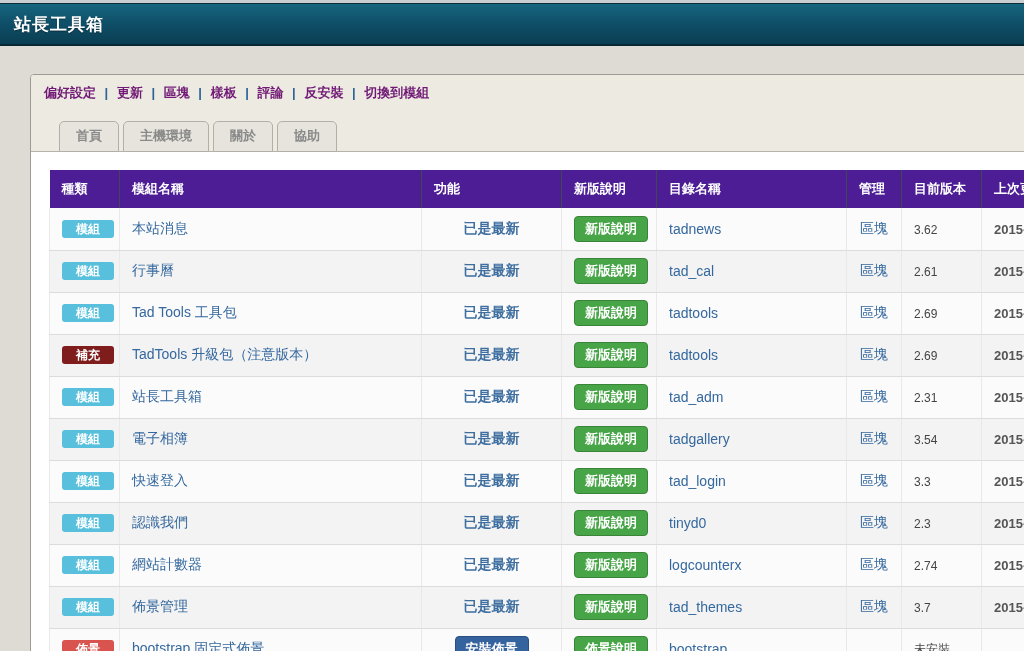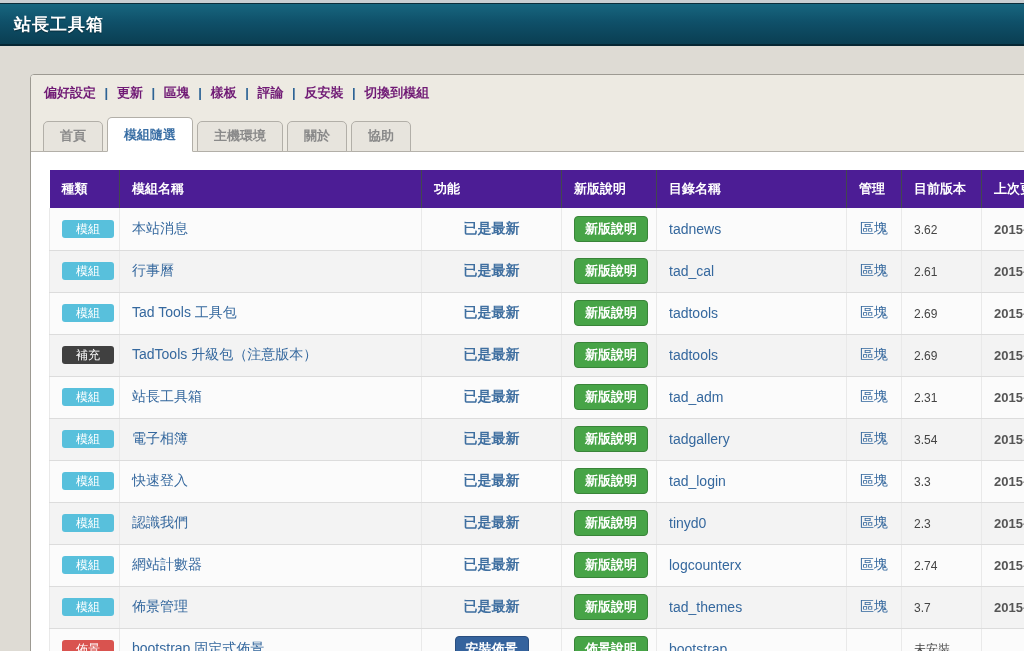--- a/index.html
+++ b/index.html
@@ -35,21 +35,21 @@
     background:#edeae2;
     border-bottom:1px solid #b5b2ab;
     height:77px;
     position:relative;
   }
   .nav-links { padding:9px 0 0 13px; font-size:13px; font-weight:bold; }
   .nav-links a { color:#701a75; text-decoration:none; }
   .nav-sep { color:#2d6395; margin:0 5px; }
   
   .tabs {
-    position:absolute; left:12px; bottom:-1px;
+    position:absolute; left:28px; bottom:-1px;
     display:flex; align-items:flex-end;
   }
   .tab {
     background:#e7e4dd;
     border:1px solid #b2afa8;
     border-radius:5px 5px 0 0;
     color:#8a8a8a;
     font-size:13px; font-weight:bold;
     padding:5px 16px 6px 16px;
     margin-right:4px;
@@ -87,21 +87,21 @@
     white-space:nowrap;
     overflow:hidden;
   }
   tbody td:first-child { border-left:1px solid #e9e9e9; }
   tbody tr:nth-child(odd)  { background:#fbfbfb; }
   tbody tr:nth-child(even) { background:#f3f3f3; }
   .cell-center { text-align:center; }
   .badge {
     display:inline-block;
     color:#fff;
-    font-size:12px; font-weight:normal;
+    font-size:12px; font-weight:bold;
     padding:3px 14px;
     border-radius:3px;
     line-height:1;
   }
   a.blue-link { color:#35689e; font-weight:normal; text-decoration:none; }
   .status-text { color:#3f6fa0; font-weight:bold; }
   .btn {
     display:inline-block;
     color:#fff;
     font-size:13px; font-weight:bold;
@@ -123,21 +123,20 @@
 
 <div class="topbar">
   <span class="title">站長工具箱</span>
 </div>
 
 <div class="panel">
   <div class="panel-head">
     <div class="nav-links" id="nav-links"><a href="#">偏好設定</a><span class="nav-sep"> | </span><a href="#">更新</a><span class="nav-sep"> | </span><a href="#">區塊</a><span class="nav-sep"> | </span><a href="#">樣板</a><span class="nav-sep"> | </span><a href="#">評論</a><span class="nav-sep"> | </span><a href="#">反安裝</a><span class="nav-sep"> | </span><a href="#">切換到模組</a></div>
     <div class="tabs" id="tabs">
         <div class="tab">首頁</div>
-        <div class="tab active">模組隨選</div>
         <div class="tab">主機環境</div>
         <div class="tab">關於</div>
         <div class="tab">協助</div>
       </div>
   </div>
   <div class="panel-body">
     <table>
       <colgroup id="cols">
           <col style="width: 70px;">
           <col style="width: 302px;">
@@ -185,21 +184,21 @@
             <td class="cell-center"><span class="badge" style="background: rgb(88, 192, 220);">模組</span></td>
             <td><a class="blue-link" href="#">Tad Tools 工具包</a></td>
             <td class="cell-center"><span class="status-text">已是最新</span></td>
             <td class="cell-center"><a class="btn btn-green" href="#">新版說明</a></td>
             <td><a class="blue-link" href="#">tadtools</a></td>
             <td class="cell-center"><a class="blue-link" href="#">區塊</a></td>
             <td><span class="version-text">2.69</span></td>
             <td><span class="updated-text">2015-</span></td>
           </tr>
           <tr>
-            <td class="cell-center"><span class="badge" style="background: #404040;">補充</span></td>
+            <td class="cell-center"><span class="badge" style="background: #7f1d1d;">補充</span></td>
             <td><a class="blue-link" href="#">TadTools 升級包（注意版本）</a></td>
             <td class="cell-center"><span class="status-text">已是最新</span></td>
             <td class="cell-center"><a class="btn btn-green" href="#">新版說明</a></td>
             <td><a class="blue-link" href="#">tadtools</a></td>
             <td class="cell-center"><a class="blue-link" href="#">區塊</a></td>
             <td><span class="version-text">2.69</span></td>
             <td><span class="updated-text">2015-</span></td>
           </tr>
           <tr>
             <td class="cell-center"><span class="badge" style="background: rgb(88, 192, 220);">模組</span></td>

